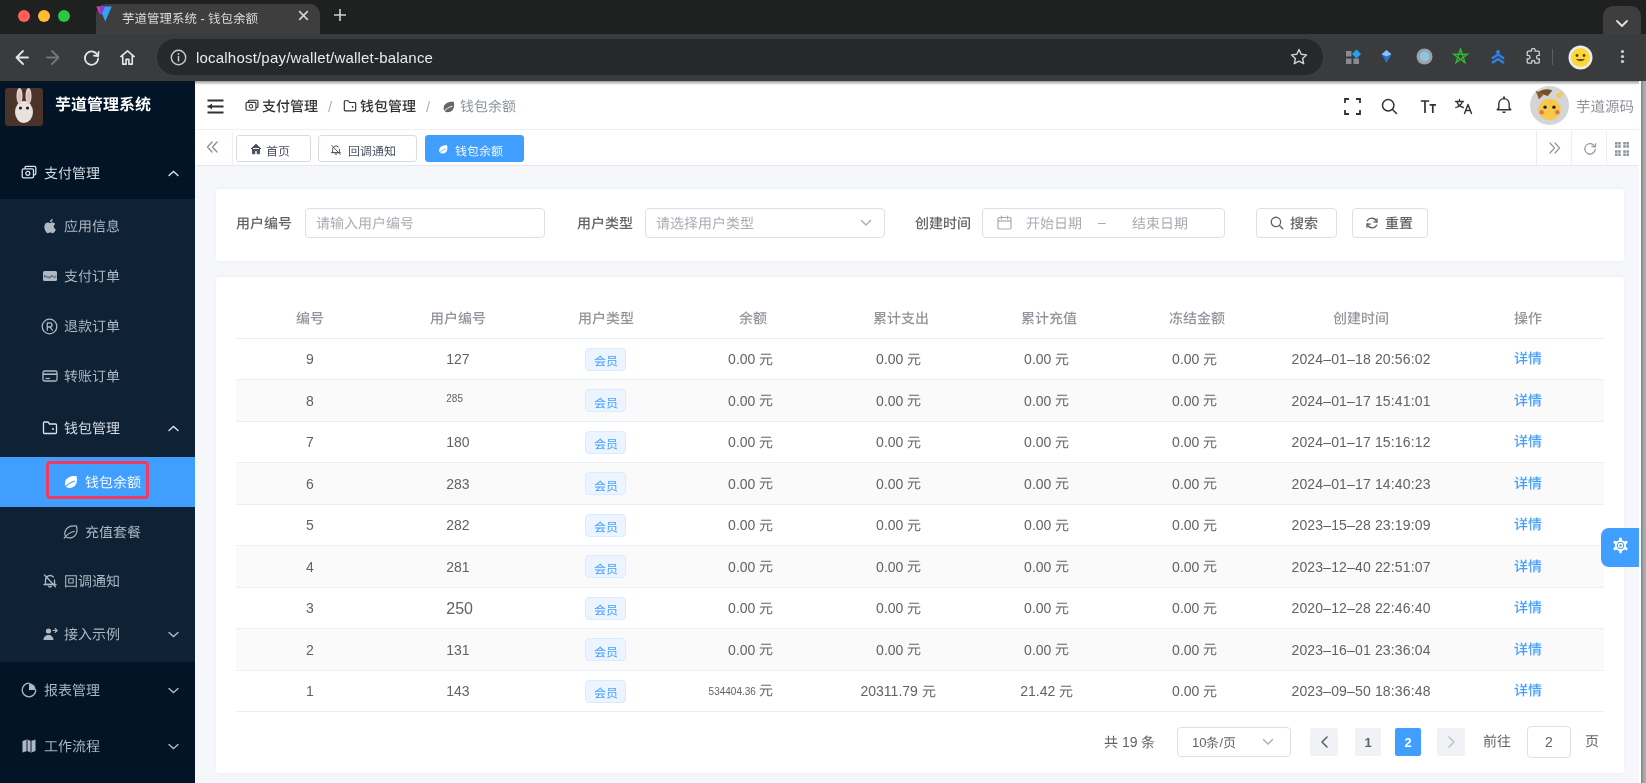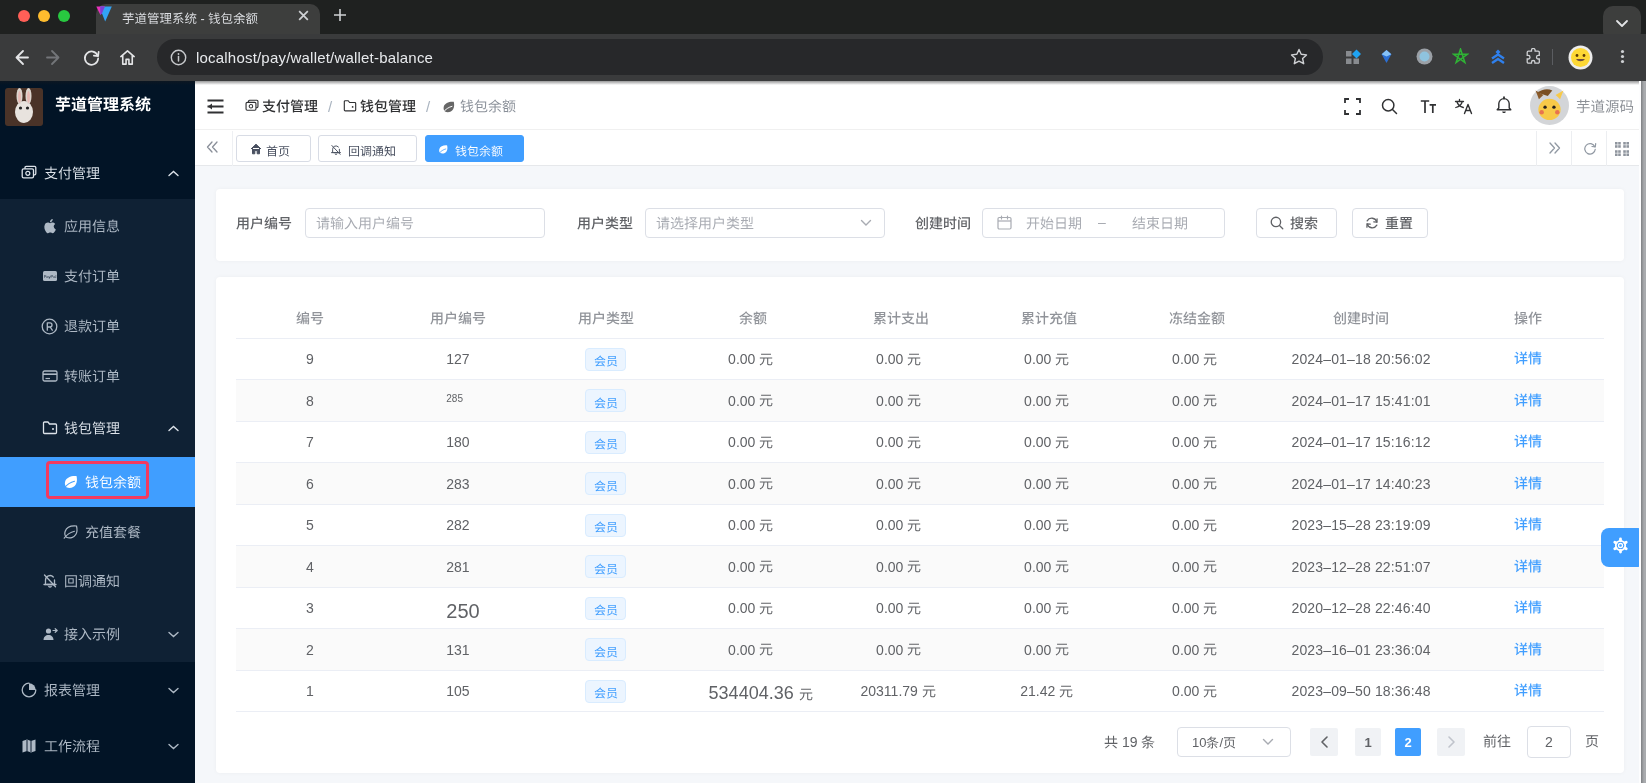--- a/index.html
+++ b/index.html
@@ -789,28 +789,28 @@
       </svg></div>
 <div class="abs" style="left:876.1px;top:558.8px;font-size:14px;color:#606266;white-space:nowrap">0.00 <svg width="14.0" height="14.0" viewBox="0 0 1000 1000" fill="#606266" style="vertical-align:-1.7px">
         <use href="#gr5143" x="0"></use>
       </svg></div>
 <div class="abs" style="left:1024.1px;top:558.8px;font-size:14px;color:#606266;white-space:nowrap">0.00 <svg width="14.0" height="14.0" viewBox="0 0 1000 1000" fill="#606266" style="vertical-align:-1.7px">
         <use href="#gr5143" x="0"></use>
       </svg></div>
 <div class="abs" style="left:1172.1px;top:558.8px;font-size:14px;color:#606266;white-space:nowrap">0.00 <svg width="14.0" height="14.0" viewBox="0 0 1000 1000" fill="#606266" style="vertical-align:-1.7px">
         <use href="#gr5143" x="0"></use>
       </svg></div>
-<div class="abs" style="left:1291.5px;top:558.8px;font-size:14px;color:#606266;white-space:nowrap"><span style="letter-spacing:.15px">2023–12–28 22:51:07</span></div>
+<div class="abs" style="left:1291.5px;top:558.8px;font-size:14px;color:#606266;white-space:nowrap"><span style="letter-spacing:.15px">2023–12–40 22:51:07</span></div>
 <div class="abs" style="left:1513.5px;top:558.8px"><svg width="28.0" height="14.0" viewBox="0 0 2000 1000" fill="#409eff">
         <use href="#gm8BE6" x="0"></use>
         <use href="#gm60C5" x="1000"></use>
       </svg></div>
 <div class="abs" style="left:236px;top:628.0px;width:1368px;height:1px;background:#ebeef5"></div>
 <div class="abs" style="left:306.1px;top:600.2px;font-size:14px;color:#606266;white-space:nowrap">3</div>
-<div class="abs" style="left:446.3px;top:600.2px;font-size:20px;color:#606266;white-space:nowrap">250</div>
+<div class="abs" style="left:446.3px;top:600.2px;font-size:16px;color:#606266;white-space:nowrap">250</div>
 <div class="abs" style="left:585.0px;top:596.8px;width:41px;height:23px;background:#ecf5ff;border:1px solid #d9ecff;border-radius:4px"></div>
 <div class="abs" style="left:593.5px;top:602.2px"><svg width="24.0" height="12.0" viewBox="0 0 2000 1000" fill="#409eff">
         <use href="#gr4F1A" x="0"></use>
         <use href="#gr5458" x="1000"></use>
       </svg></div>
 <div class="abs" style="left:728.1px;top:600.2px;font-size:14px;color:#606266;white-space:nowrap">0.00 <svg width="14.0" height="14.0" viewBox="0 0 1000 1000" fill="#606266" style="vertical-align:-1.7px">
         <use href="#gr5143" x="0"></use>
       </svg></div>
 <div class="abs" style="left:876.1px;top:600.2px;font-size:14px;color:#606266;white-space:nowrap">0.00 <svg width="14.0" height="14.0" viewBox="0 0 1000 1000" fill="#606266" style="vertical-align:-1.7px">
         <use href="#gr5143" x="0"></use>
@@ -847,27 +847,27 @@
 <div class="abs" style="left:1172.1px;top:641.8px;font-size:14px;color:#606266;white-space:nowrap">0.00 <svg width="14.0" height="14.0" viewBox="0 0 1000 1000" fill="#606266" style="vertical-align:-1.7px">
         <use href="#gr5143" x="0"></use>
       </svg></div>
 <div class="abs" style="left:1291.5px;top:641.8px;font-size:14px;color:#606266;white-space:nowrap"><span style="letter-spacing:.15px">2023–16–01 23:36:04</span></div>
 <div class="abs" style="left:1513.5px;top:641.8px"><svg width="28.0" height="14.0" viewBox="0 0 2000 1000" fill="#409eff">
         <use href="#gm8BE6" x="0"></use>
         <use href="#gm60C5" x="1000"></use>
       </svg></div>
 <div class="abs" style="left:236px;top:711.0px;width:1368px;height:1px;background:#ebeef5"></div>
 <div class="abs" style="left:306.1px;top:683.2px;font-size:14px;color:#606266;white-space:nowrap">1</div>
-<div class="abs" style="left:446.3px;top:683.2px;font-size:14px;color:#606266;white-space:nowrap">105</div>
+<div class="abs" style="left:446.3px;top:683.2px;font-size:14px;color:#606266;white-space:nowrap">143</div>
 <div class="abs" style="left:585.0px;top:679.8px;width:41px;height:23px;background:#ecf5ff;border:1px solid #d9ecff;border-radius:4px"></div>
 <div class="abs" style="left:593.5px;top:685.2px"><svg width="24.0" height="12.0" viewBox="0 0 2000 1000" fill="#409eff">
         <use href="#gr4F1A" x="0"></use>
         <use href="#gr5458" x="1000"></use>
       </svg></div>
-<div class="abs" style="left:708.6px;top:683.2px;font-size:18px;color:#606266;white-space:nowrap">534404.36 <svg width="14.0" height="14.0" viewBox="0 0 1000 1000" fill="#606266" style="vertical-align:-1.7px">
+<div class="abs" style="left:708.6px;top:683.2px;font-size:10px;color:#606266;white-space:nowrap">534404.36 <svg width="14.0" height="14.0" viewBox="0 0 1000 1000" fill="#606266" style="vertical-align:-1.7px">
         <use href="#gr5143" x="0"></use>
       </svg></div>
 <div class="abs" style="left:860.5px;top:683.2px;font-size:14px;color:#606266;white-space:nowrap">20311.79 <svg width="14.0" height="14.0" viewBox="0 0 1000 1000" fill="#606266" style="vertical-align:-1.7px">
         <use href="#gr5143" x="0"></use>
       </svg></div>
 <div class="abs" style="left:1020.2px;top:683.2px;font-size:14px;color:#606266;white-space:nowrap">21.42 <svg width="14.0" height="14.0" viewBox="0 0 1000 1000" fill="#606266" style="vertical-align:-1.7px">
         <use href="#gr5143" x="0"></use>
       </svg></div>
 <div class="abs" style="left:1172.1px;top:683.2px;font-size:14px;color:#606266;white-space:nowrap">0.00 <svg width="14.0" height="14.0" viewBox="0 0 1000 1000" fill="#606266" style="vertical-align:-1.7px">
         <use href="#gr5143" x="0"></use>

